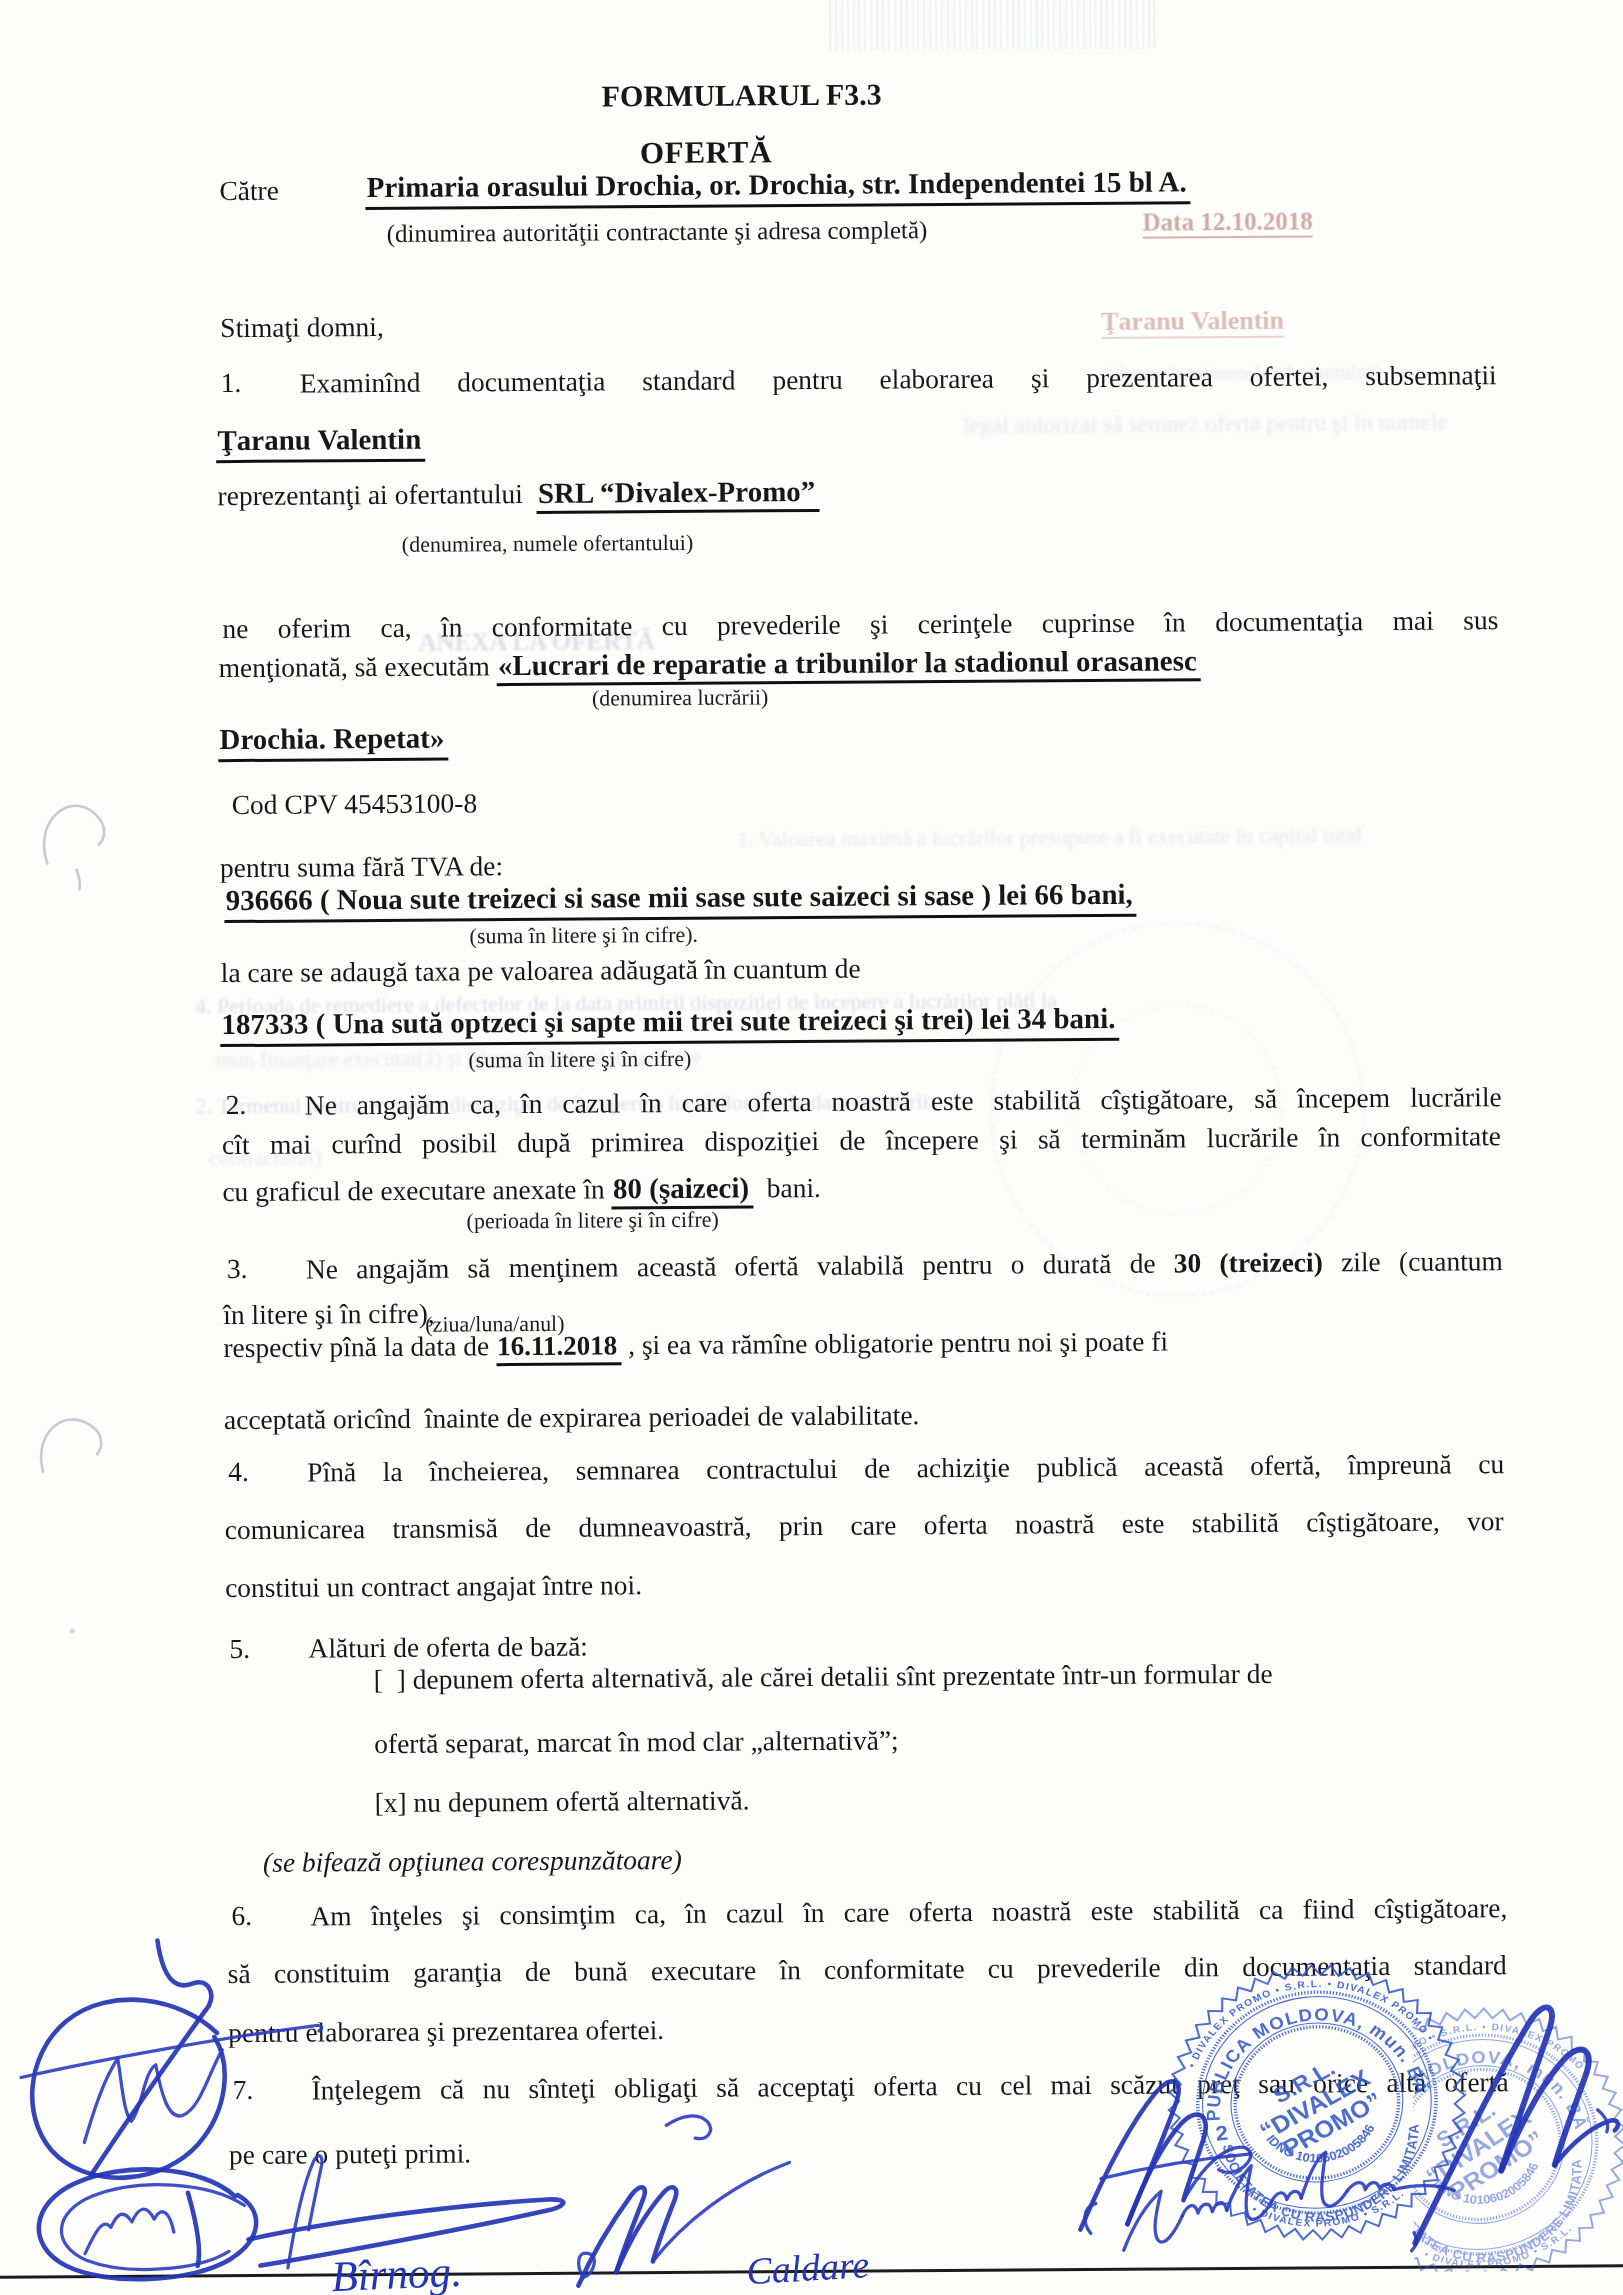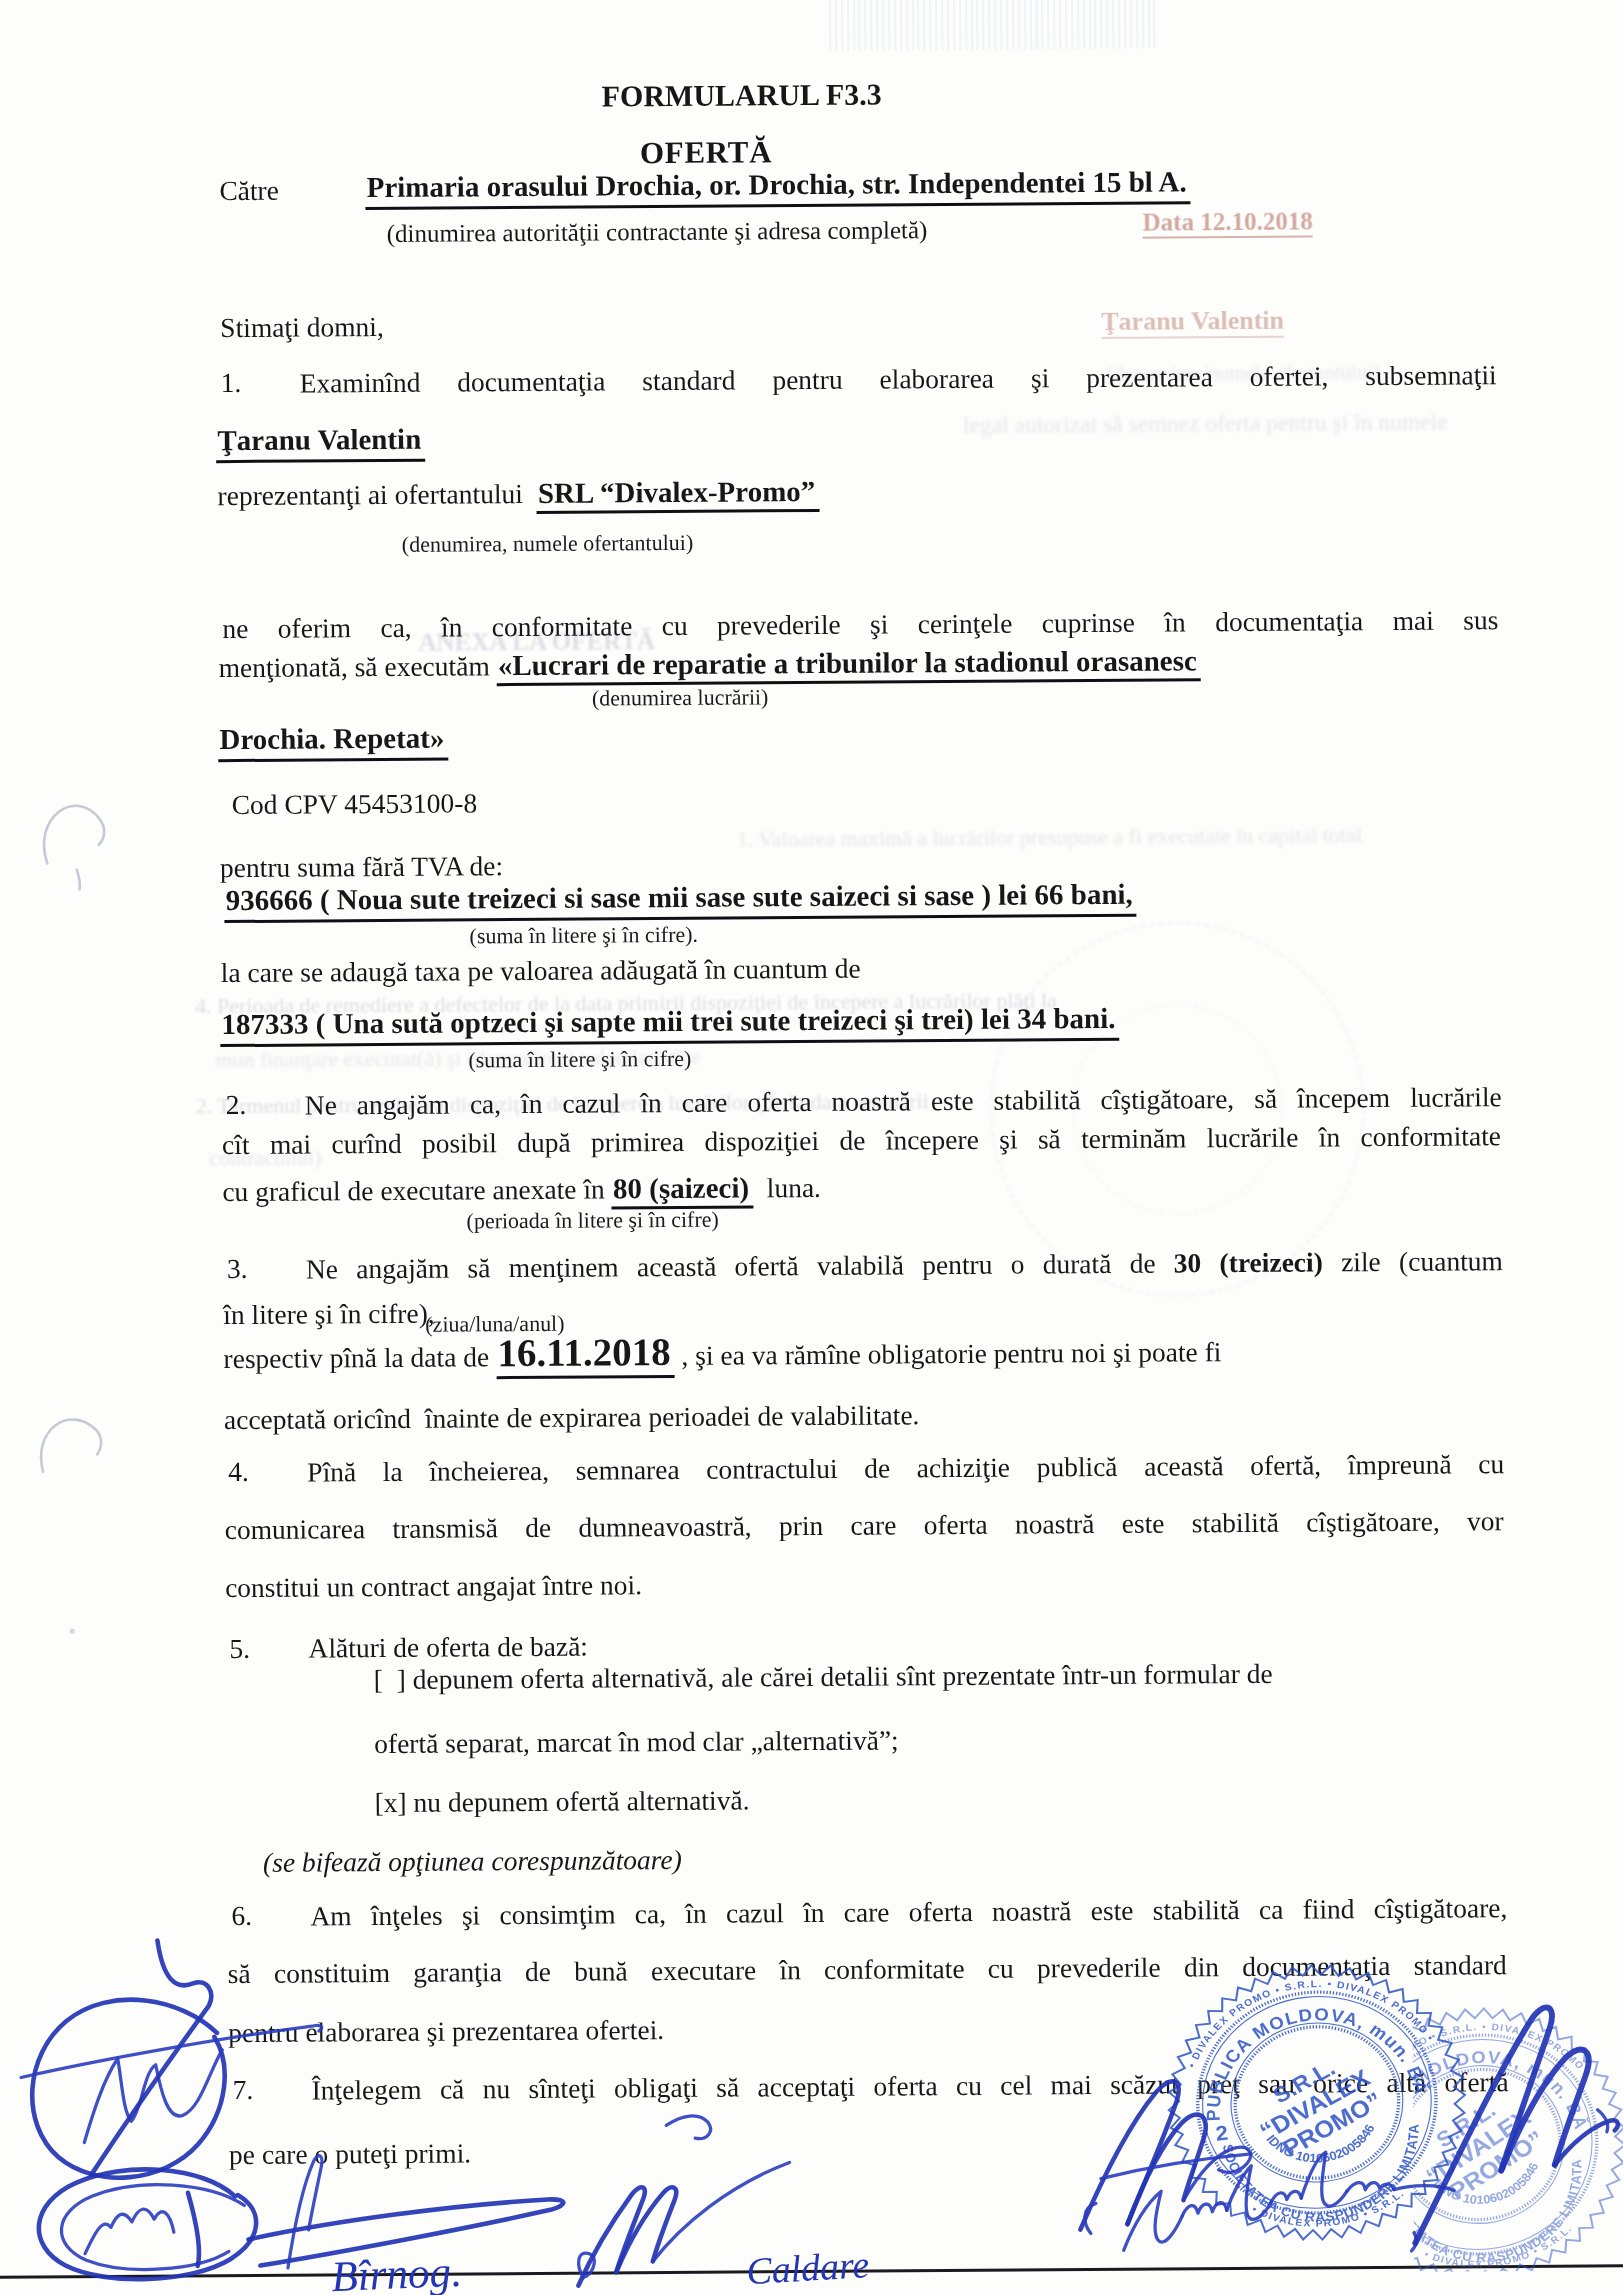--- a/index.html
+++ b/index.html
@@ -75,29 +75,29 @@
     <div class="line cap" style="left:471px;top:921px;">(suma în litere şi în cifre).</div>
     <div class="line" style="left:222px;top:952px;">la care se adaugă taxa pe valoarea adăugată în cuantum de</div>
     <div class="line bu" style="left:221px;top:1003px;font-size:29px;">187333 ( Una sută optzeci şi sapte mii trei sute treizeci şi trei) lei 34 bani.</div>
     <div class="line cap" style="left:469px;top:1045px;">(suma în litere şi în cifre)</div>
 
     <div class="numline" style="left:226px;top:1085px;width:1276px;">
       <span class="num">2.</span>
       <div class="jtext">Ne angajăm ca, în cazul în care oferta noastră este stabilită cîştigătoare, să începem lucrările</div>
     </div>
     <div class="line jfull" style="left:222px;top:1124px;width:1279px;white-space:normal;">cît mai curînd posibil după primirea dispoziţiei de începere şi să terminăm lucrările în conformitate</div>
-    <div class="line" style="left:222px;top:1170px;"><span>cu graficul de executare anexate în </span><span class="bu" style="font-size:29px;">80 (şaizeci)</span><span>  luna.</span></div>
+    <div class="line" style="left:222px;top:1170px;"><span>cu graficul de executare anexate în </span><span class="bu" style="font-size:29px;">80 (şaizeci)</span><span>  bani.</span></div>
     <div class="line cap" style="left:466px;top:1206px;">(perioada în litere şi în cifre)</div>
 
     <div class="numline" style="left:226px;top:1249px;width:1276px;">
       <span class="num">3.</span>
       <div class="jtext"><span>Ne angajăm să menţinem această ofertă valabilă pentru o durată de</span> <span class="b">30 (treizeci)</span> <span>zile (cuantum</span></div>
     </div>
     <div class="line" style="left:222px;top:1294px;">în litere şi în cifre),</div>
-    <div class="line" style="left:222px;top:1327px;"><span>respectiv pînă la data de </span><span class="bu" style="font-size:39px;text-align:right;">16.11.2018</span><span> , şi ea va rămîne obligatorie pentru noi şi poate fi</span></div>
+    <div class="line" style="left:222px;top:1327px;"><span>respectiv pînă la data de </span><span class="bu" style="font-size:27px;text-align:right;">16.11.2018</span><span> , şi ea va rămîne obligatorie pentru noi şi poate fi</span></div>
     <div class="line cap" style="left:424px;top:1309px;">(ziua/luna/anul)</div>
     <div class="line" style="left:222px;top:1399px;">acceptată oricînd  înainte de expirarea perioadei de valabilitate.</div>
 
     <div class="numline" style="left:226px;top:1452px;width:1276px;">
       <span class="num">4.</span>
       <div class="jtext">Pînă la încheierea, semnarea contractului de achiziţie publică această ofertă, împreună cu</div>
     </div>
     <div class="line jfull" style="left:222px;top:1509px;width:1279px;white-space:normal;">comunicarea transmisă de dumneavoastră, prin care oferta noastră este stabilită cîştigătoare, vor</div>
     <div class="line" style="left:222px;top:1567px;">constitui un contract angajat între noi.</div>
 

